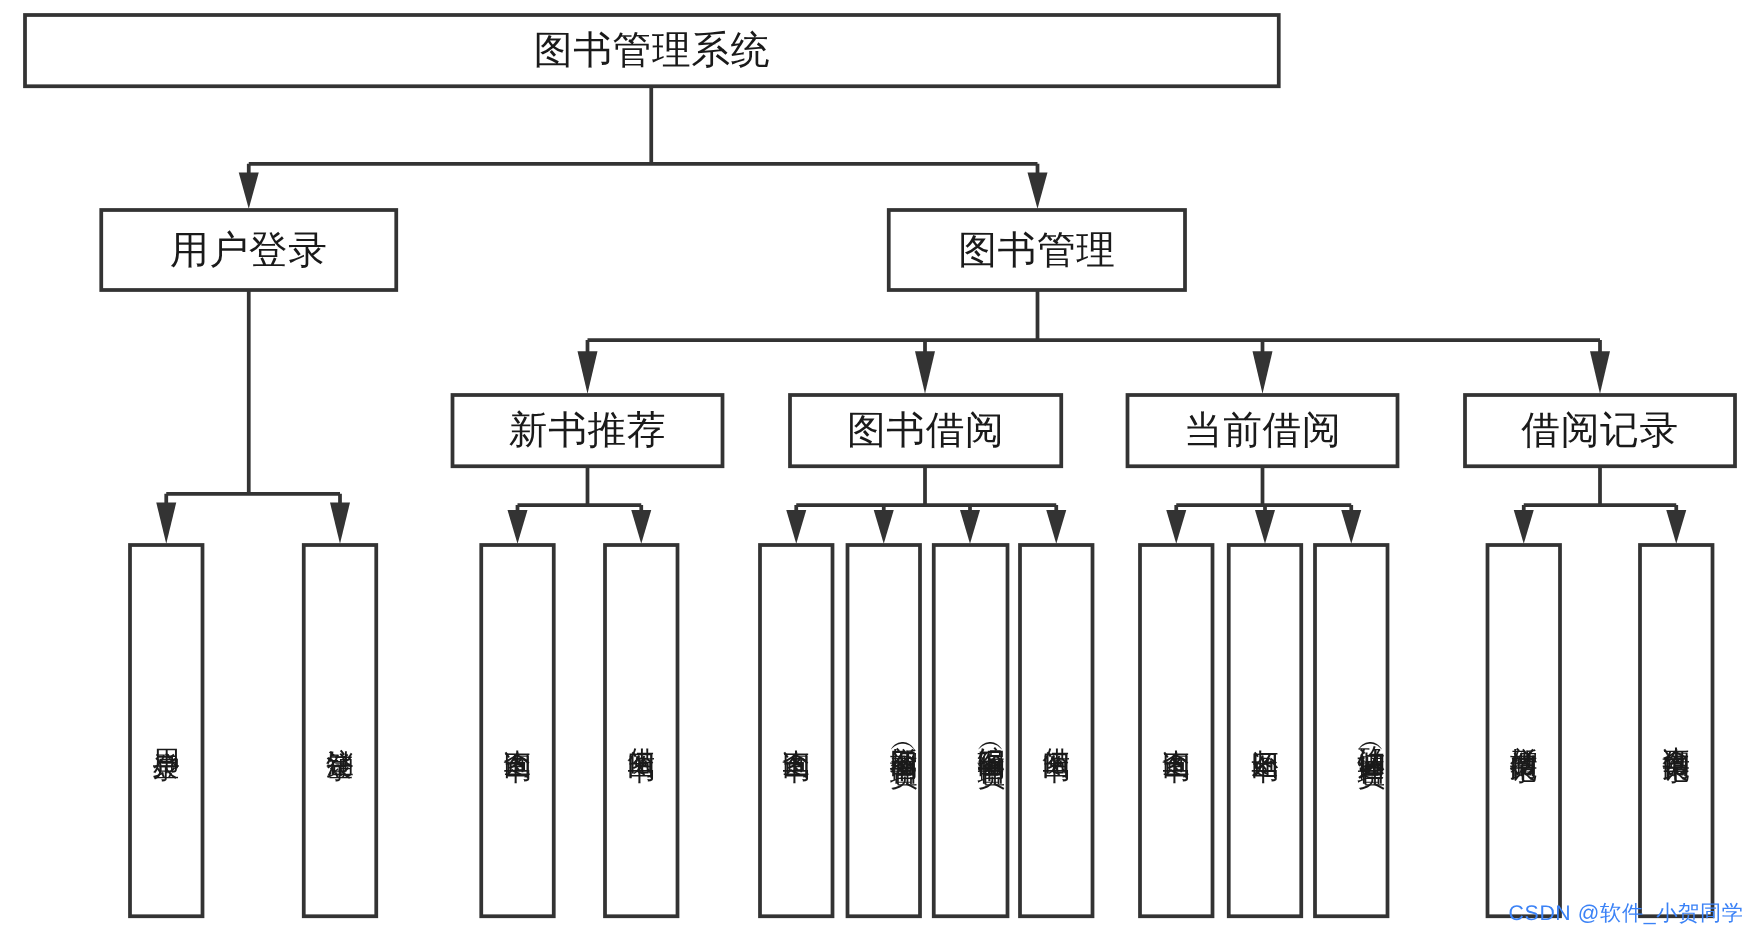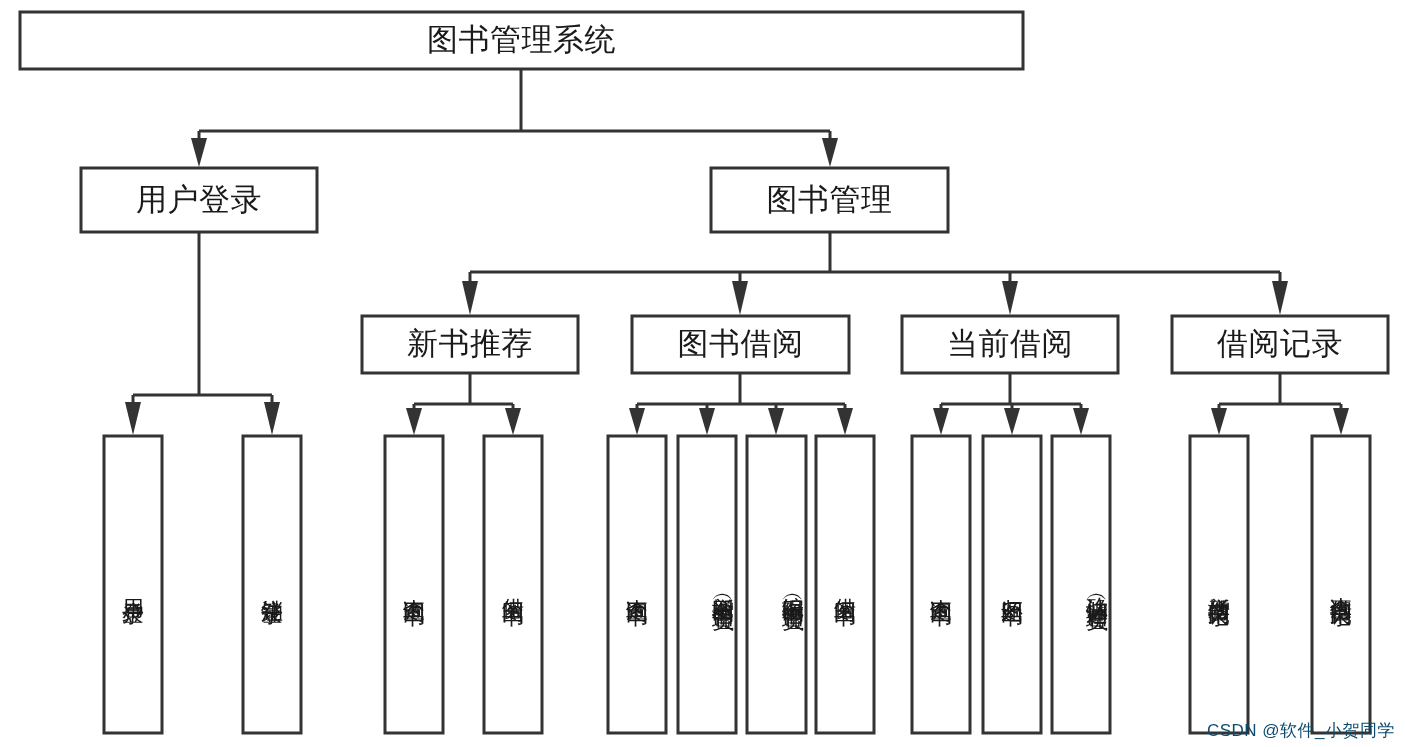--- a/index.html
+++ b/index.html
@@ -66,21 +66,21 @@
   }
   .node-label.vertical.lvl3-leaf {
     align-items: center;
     padding-top: 0;
   }
   .watermark {
     position: absolute;
     right: 10px;
     bottom: 5px;
     font-size: 17px;
-    color: #0c4a6e;
+    color: #3b82f6;
     letter-spacing: 0.5px;
     white-space: nowrap;
     user-select: none;
   }
 </style>
 </head>
 <body>
 
 <div id="diagram-root">
 

